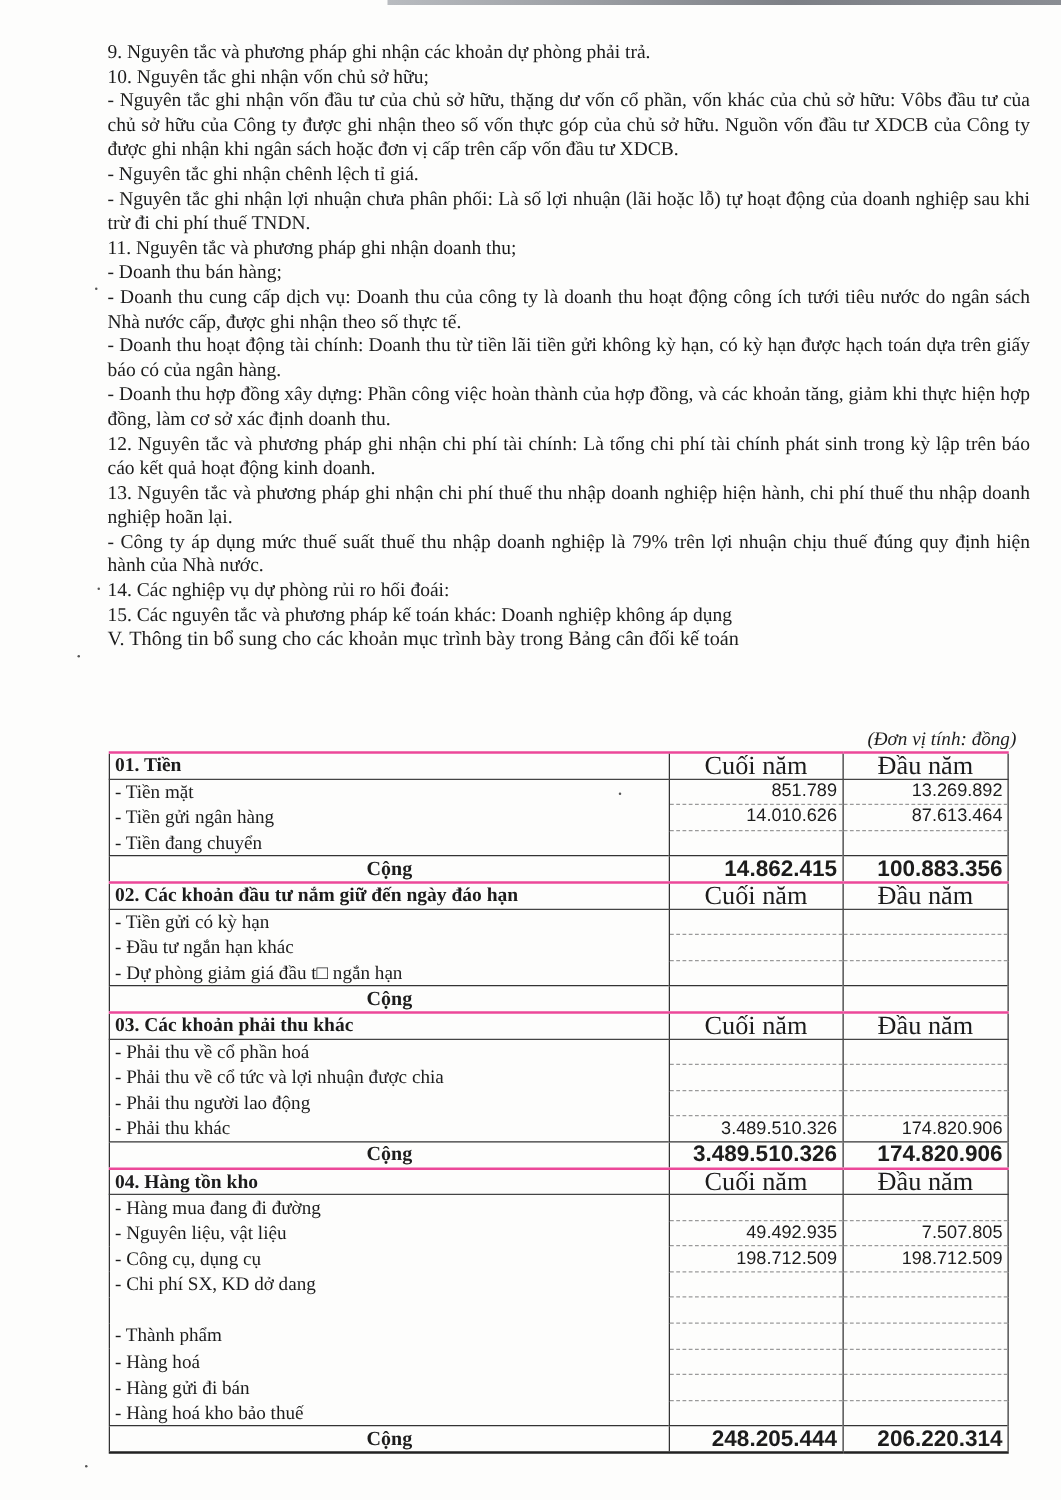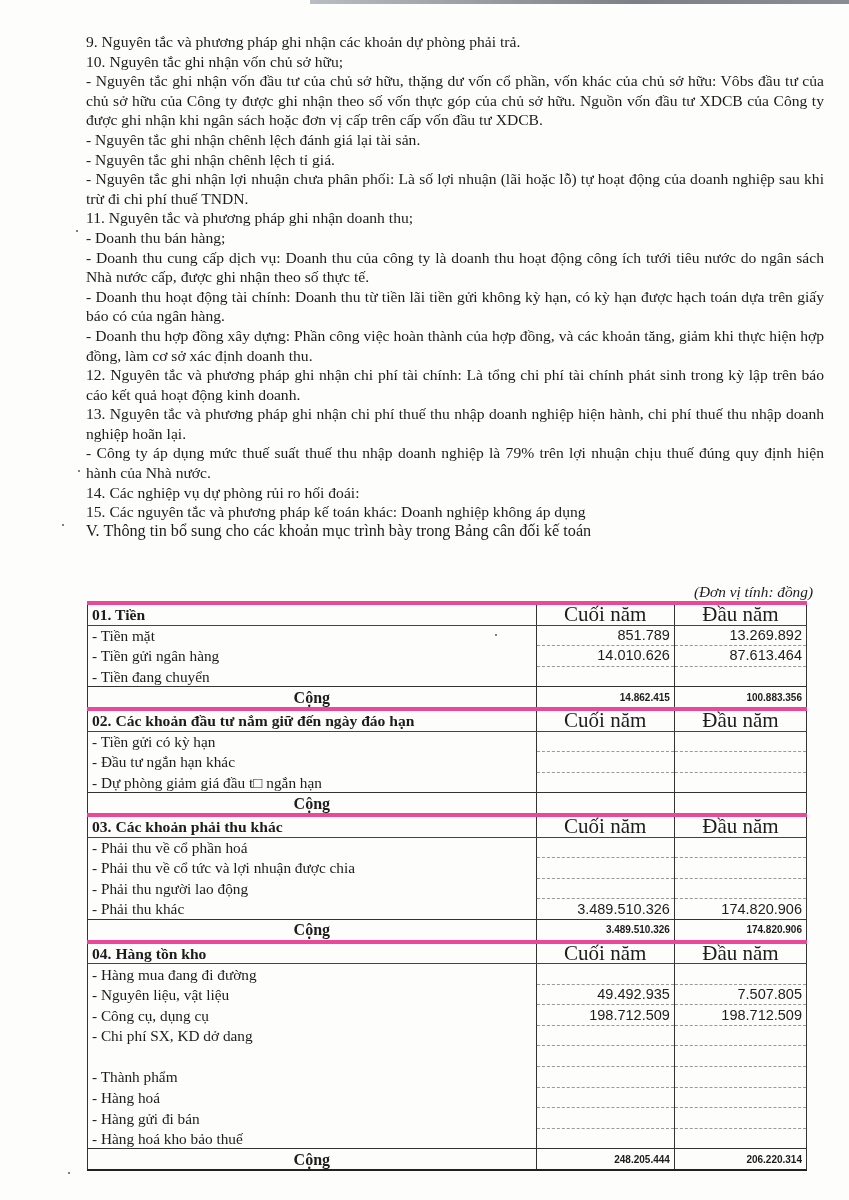--- a/index.html
+++ b/index.html
@@ -19,40 +19,39 @@
       position: absolute; left: 87px; top: 601px; width: 720px;
       border-collapse: collapse; font-size: 15.3px;
     }
     table.fin td {
       border-left: 1px solid #333; border-right: 1px solid #333;
       padding: 0 4px; height: 19.6px; line-height: 19px; white-space: nowrap;
     }
     table.fin td.c1 { width: 442px; }
     table.fin td.c2 { width: 130px; text-align: right; font-family: "Liberation Sans", "DejaVu Sans", sans-serif; font-size: 14.5px; }
     table.fin td.c3 { width: 124px; text-align: right; font-family: "Liberation Sans", "DejaVu Sans", sans-serif; font-size: 14.5px; }
-    table.fin tr.sec-head td { border-top: 4px solid #ec4899; border-bottom: 1px solid #444; }
+    table.fin tr.sec-head td { border-top: 2px solid #ec4899; border-bottom: 1px solid #444; }
     table.fin tr.sec-head td.c1 { font-weight: bold; font-size: 15.6px; }
     table.fin tr.sec-head td.c2, table.fin tr.sec-head td.c3 { text-align: center; font-family: "Liberation Serif", "DejaVu Serif", serif; font-size: 21px; }
     table.fin tr.item td.c2, table.fin tr.item td.c3 { border-bottom: 1px dashed #9a9a9a; }
     table.fin tr.total td { border-top: 1px solid #333; border-bottom: 1px solid #333; font-weight: bold; }
     table.fin tr.total td.c1 { text-align: center; font-size: 16px; }
-    table.fin tr.total td.c2, table.fin tr.total td.c3 { font-family: "Liberation Sans", "DejaVu Sans", sans-serif; font-size: 10px; margin-left: 28px; }
+    table.fin tr.total td.c2, table.fin tr.total td.c3 { font-family: "Liberation Sans", "DejaVu Sans", sans-serif; font-size: 18px; margin-left: 28px; }
     table.fin tr.last td { border-bottom: 2px solid #222; }
     .speck { position: absolute; width: 2px; height: 2px; background: #555; border-radius: 1px; }
   </style>
 </head>
 <body>
 
 <div class="scan-bar"></div>
 
 <div class="text-block">
   <p>9. Nguyên tắc và phương pháp ghi nhận các khoản dự phòng phải trả.</p>
   <p>10. Nguyên tắc ghi nhận vốn chủ sở hữu;</p>
   <p style="text-align:justify;">- Nguyên tắc ghi nhận vốn đầu tư của chủ sở hữu, thặng dư vốn cổ phần, vốn khác của chủ sở hữu: Vôbs đầu tư của chủ sở hữu của Công ty được ghi nhận theo số vốn thực góp của chủ sở hữu. Nguồn vốn đầu tư XDCB của Công ty được ghi nhận khi ngân sách hoặc đơn vị cấp trên cấp vốn đầu tư XDCB.</p>
-  <p>- Nguyên tắc ghi nhận chênh lệch đánh giá lại tài sản.</p>
   <p>- Nguyên tắc ghi nhận chênh lệch tỉ giá.</p>
   <p style="text-align:justify;">- Nguyên tắc ghi nhận lợi nhuận chưa phân phối: Là số lợi nhuận (lãi hoặc lỗ) tự hoạt động của doanh nghiệp sau khi trừ đi chi phí thuế TNDN.</p>
   <p>11. Nguyên tắc và phương pháp ghi nhận doanh thu;</p>
   <p>- Doanh thu bán hàng;</p>
   <p style="text-align:justify;">- Doanh thu cung cấp dịch vụ: Doanh thu của công ty là doanh thu hoạt động công ích tưới tiêu nước do ngân sách Nhà nước cấp, được ghi nhận theo số thực tế.</p>
   <p style="text-align:justify;">- Doanh thu hoạt động tài chính: Doanh thu từ tiền lãi tiền gửi không kỳ hạn, có kỳ hạn được hạch toán dựa trên giấy báo có của ngân hàng.</p>
   <p style="text-align:justify;">- Doanh thu hợp đồng xây dựng: Phần công việc hoàn thành của hợp đồng, và các khoản tăng, giảm khi thực hiện hợp đồng, làm cơ sở xác định doanh thu.</p>
   <p style="text-align:justify;">12. Nguyên tắc và phương pháp ghi nhận chi phí tài chính: Là tổng chi phí tài chính phát sinh trong kỳ lập trên báo cáo kết quả hoạt động kinh doanh.</p>
   <p style="text-align:justify;">13. Nguyên tắc và phương pháp ghi nhận chi phí thuế thu nhập doanh nghiệp hiện hành, chi phí thuế thu nhập doanh nghiệp hoãn lại.</p>
   <p style="text-align:justify;">- Công ty áp dụng mức thuế suất thuế thu nhập doanh nghiệp là 79% trên lợi nhuận chịu thuế đúng quy định hiện hành của Nhà nước.</p>

